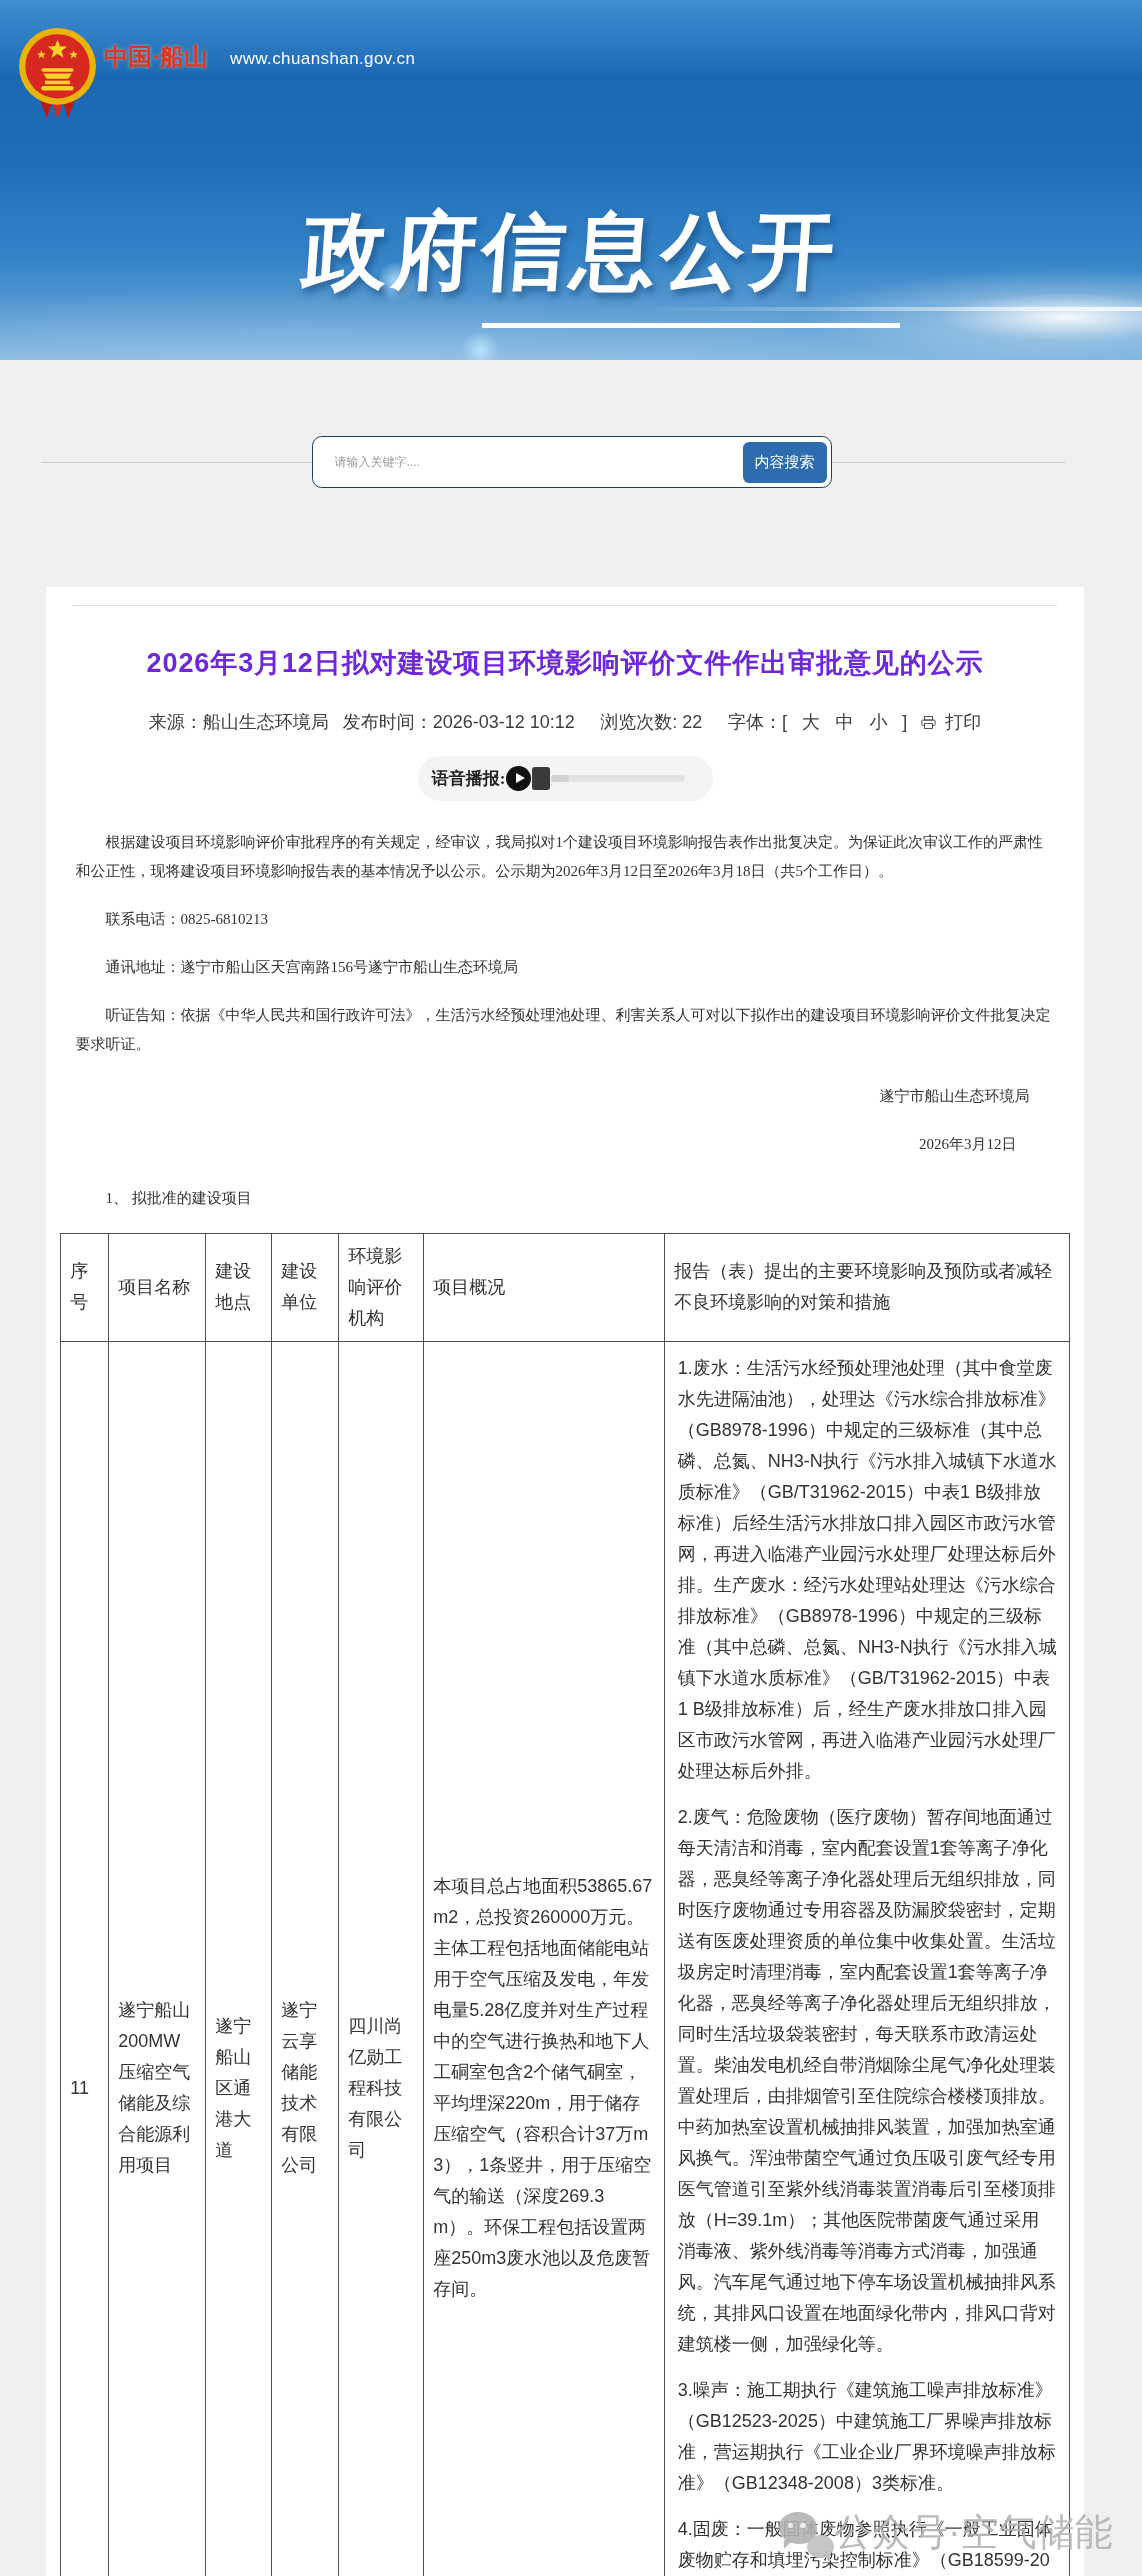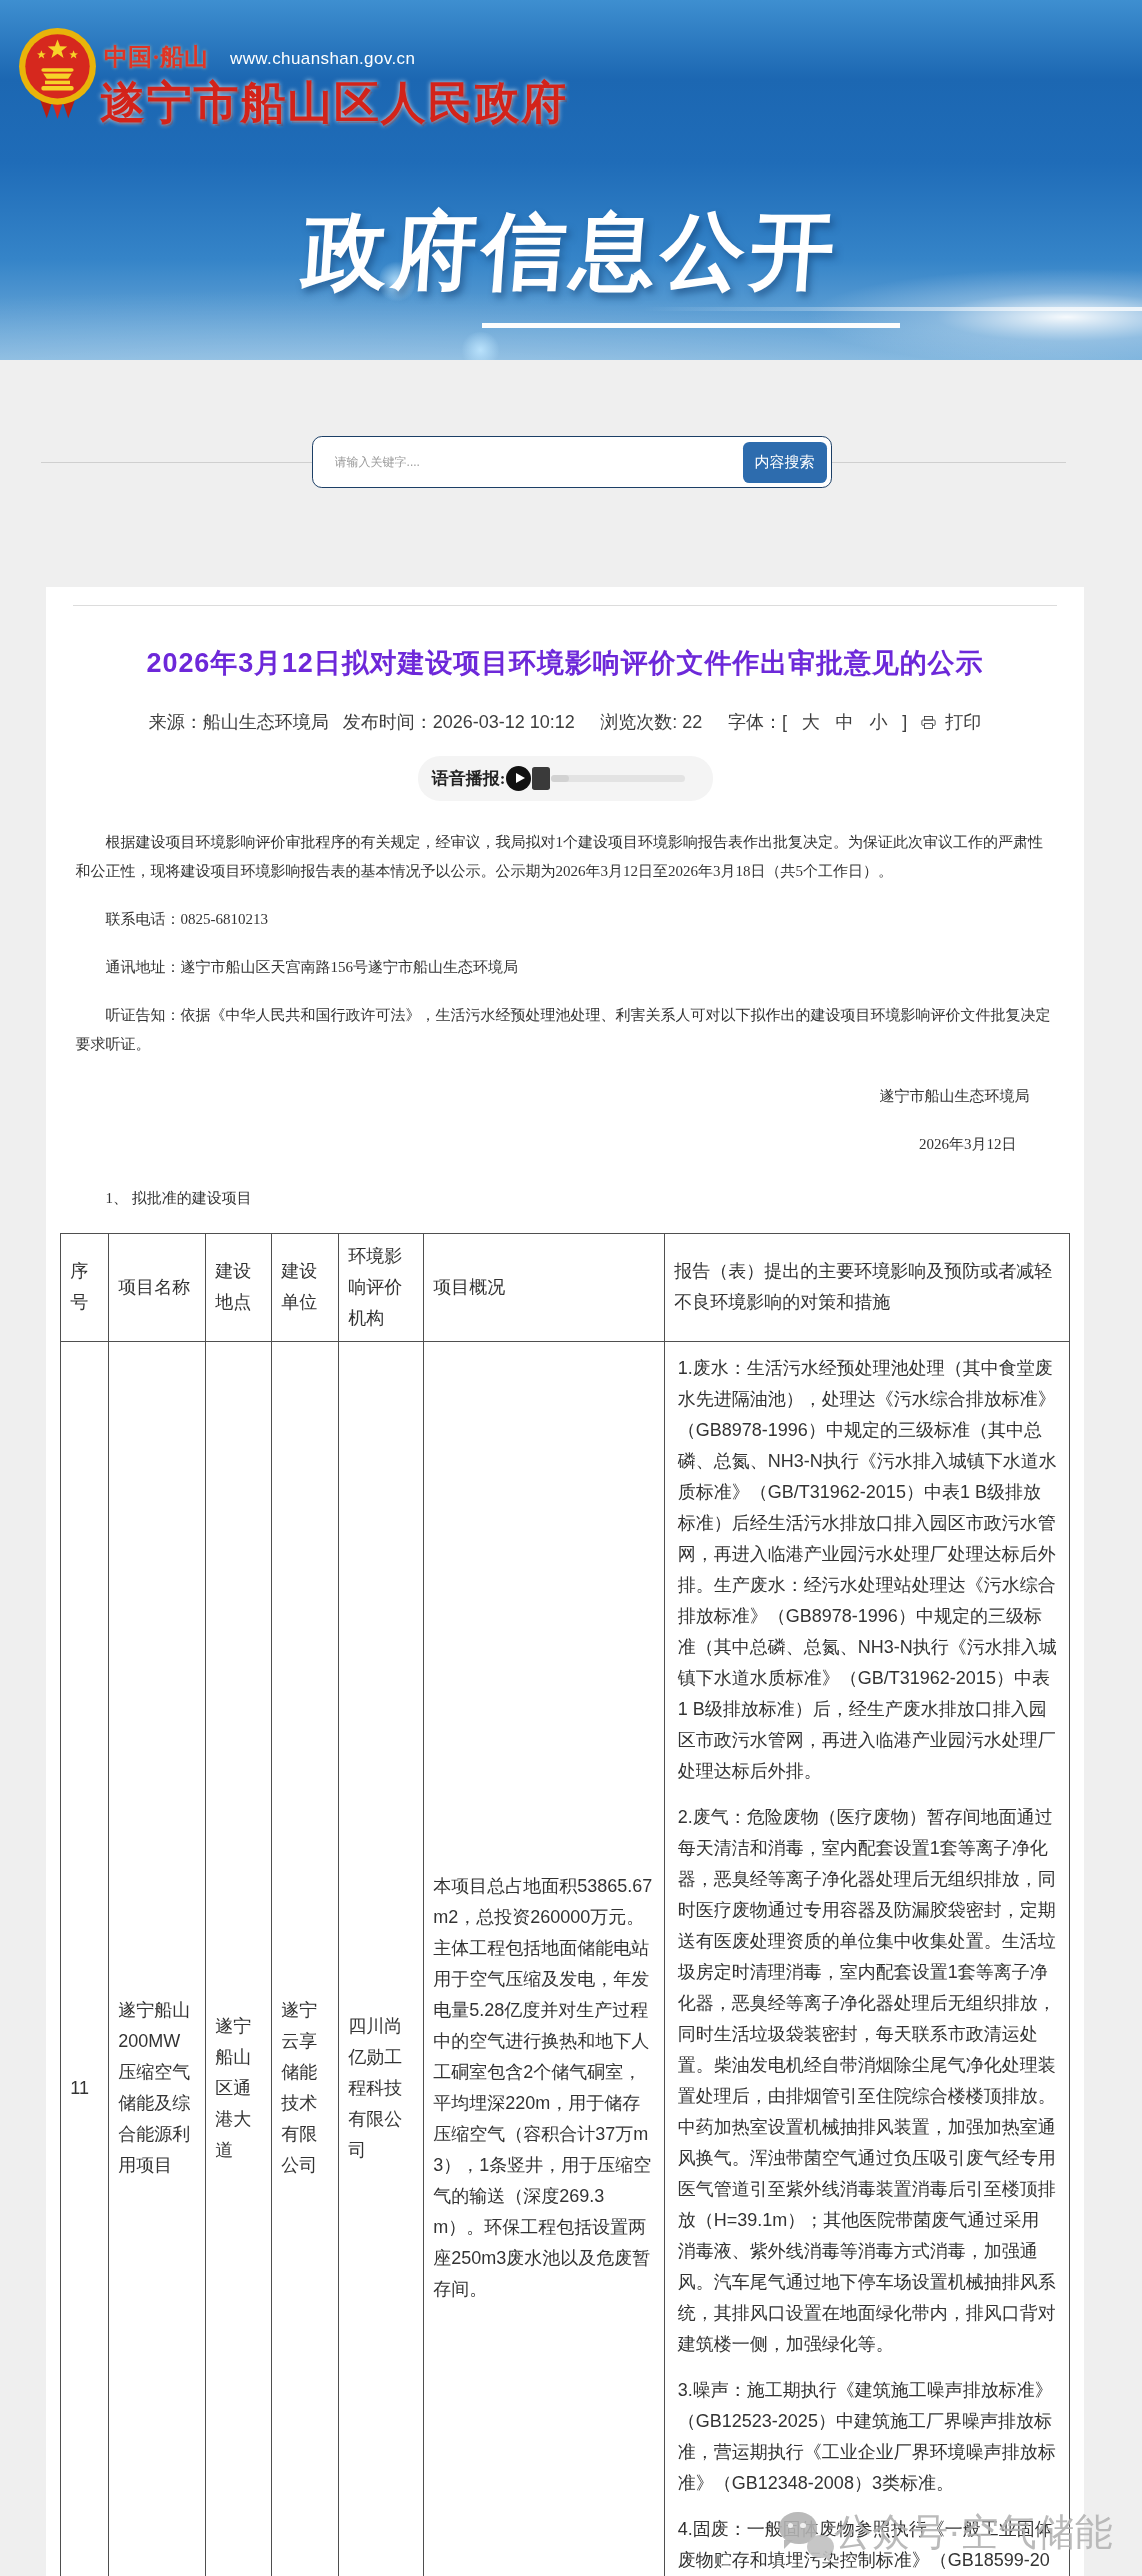--- a/index.html
+++ b/index.html
@@ -125,21 +125,20 @@
         <polygon fill="#f7d328" points="26,26 27.3,29.4 30.9,29.5 28.1,31.7 29.1,35.2 26,33.1 22.9,35.2 23.9,31.7 21.1,29.5 24.7,29.4"></polygon>
         <polygon fill="#f7d328" points="62,26 63.3,29.4 66.9,29.5 64.1,31.7 65.1,35.2 62,33.1 58.9,35.2 59.9,31.7 57.1,29.5 60.7,29.4"></polygon>
         <rect x="26" y="46" width="36" height="4" rx="2" fill="#f7d328"></rect>
         <path d="M28 52 L60 52 L56 58 L32 58 Z" fill="#f7d328"></path>
         <rect x="30" y="60" width="28" height="4" fill="#f7d328"></rect>
         <rect x="26" y="66" width="36" height="5" rx="2" fill="#f7d328"></rect>
       </svg>
     </div>
     <div class="site-prefix">中国·船山</div>
     <div class="site-url">www.chuanshan.gov.cn</div>
-    <div class="site-name">遂宁市船山区人民政府</div>
     <div class="banner-title">政府信息公开</div>
     <div class="banner-underline"></div>
   </div>
 
   <div class="search-section">
     <div class="search-rule"></div>
     <div class="search-box">
       <input type="text" placeholder="请输入关键字...." style="">
       <button class="search-btn">内容搜索</button>
     </div>

